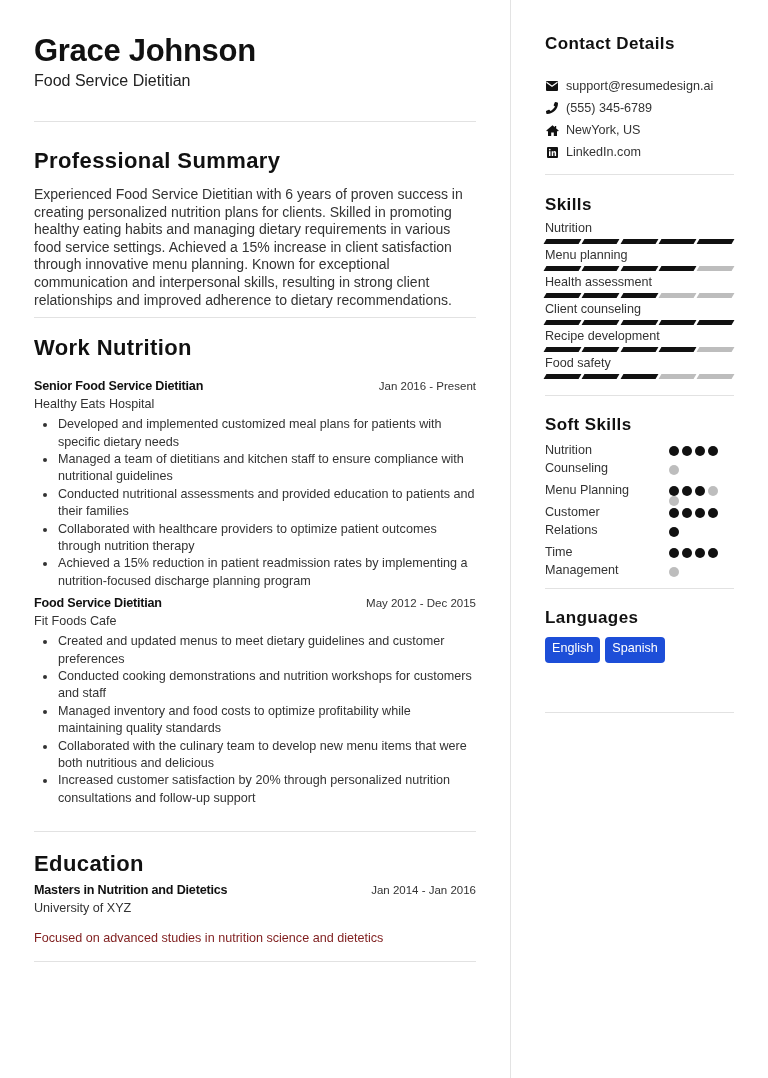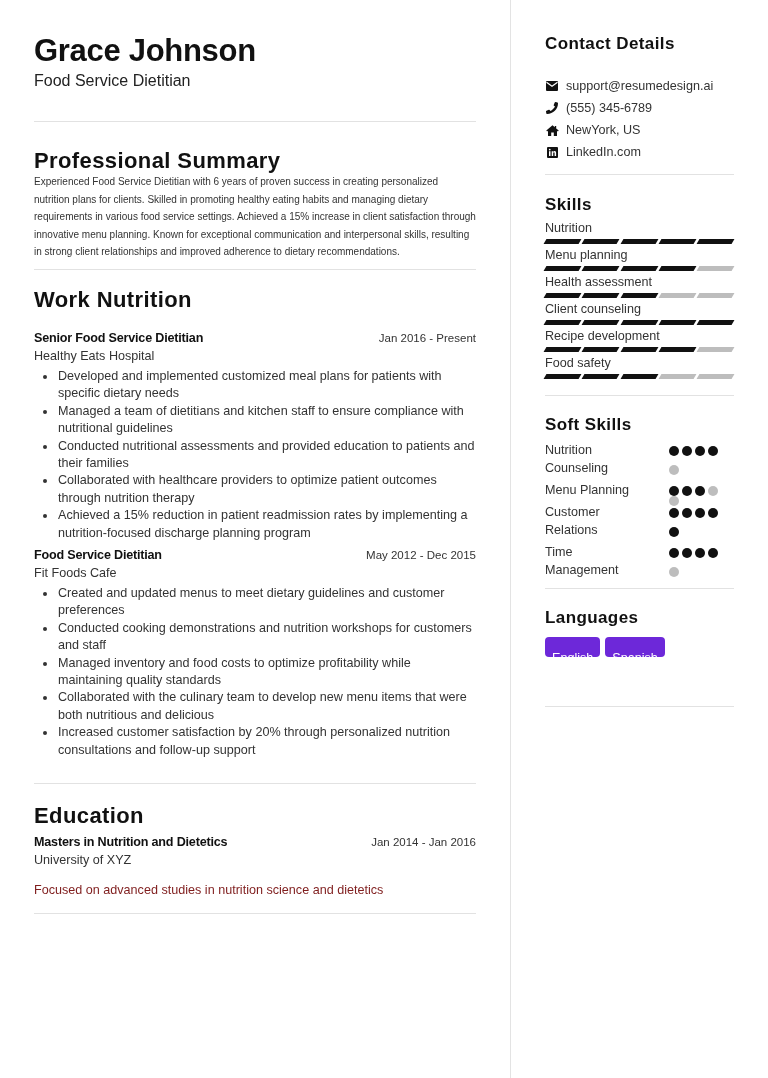--- a/index.html
+++ b/index.html
@@ -11,21 +11,21 @@
 
   
   .left { position: absolute; left: 34px; top: 32px; width: 442px; }
   .name { font-size: 31px; font-weight: bold; color: #111; letter-spacing: -0.3px; line-height: 38px; }
   .jobtitle { font-size: 16px; color: #222; line-height: 22px; margin-top: 0px; }
   .hr { height: 1px; background: #e2e2e2; width: 442px; }
   .hr-header { margin-top: 29px; }
 
   .section-title { font-size: 22px; font-weight: bold; color: #111; letter-spacing: 0.4px; line-height: 24px; }
   .summary-title { margin-top: 27px; }
-  .summary { font-size: 10px; line-height: 17.6px; color: #333; margin-top: 0; }
+  .summary { font-size: 14px; line-height: 17.6px; color: #333; margin-top: 13px; }
   .hr-summary { margin-top: 8px; }
 
   .work-title { margin-top: 18px; }
   .job { margin-top: 17px; }
   .job + .job { margin-top: 4px; }
   .job-head { display: flex; justify-content: space-between; align-items: baseline; }
   .job-role { font-size: 12.6px; font-weight: bold; color: #111; line-height: 18px; letter-spacing: -0.2px; }
   .job-date { font-size: 11.5px; color: #333; line-height: 18px; }
   .job-company { font-size: 12.6px; color: #333; line-height: 18px; }
   .bullets { list-style: none; margin-top: 3px; padding-left: 24px; }
@@ -62,21 +62,21 @@
   .soft-item { display: flex; margin-bottom: 5px; }
   .soft-label { width: 124px; font-size: 12.6px; line-height: 17.5px; color: #333; }
   .dots { width: 56px; display: flex; flex-wrap: wrap; gap: 7px 3px; padding-top: 4px; }
   .dot { width: 10px; height: 10px; border-radius: 50%; background: #111; }
   .dot.off { background: #bdbdbd; }
   .soft-item.tight .dots { gap: 0px 3px; }
   .r-hr-soft { margin-top: 9px; }
 
   .lang-title { margin-top: 17px; }
   .lang-list { display: flex; gap: 5px; margin-top: 7px; }
-  .lang-chip { background: #6d28d9; color: #fff; font-size: 12.6px; line-height: 22px; height: 14px; padding: 10px 7px; border-radius: 4px; }
+  .lang-chip { background: #1d4ed8; color: #fff; font-size: 12.6px; line-height: 22px; height: 26px; padding: 0 7px; border-radius: 4px; }
   .r-hr-lang { margin-top: 49px; }
 </style>
 </head>
 <body>
 
 <div class="page">
   <div class="divider-v"></div>
 
   <div class="left">
     <div class="name">Grace Johnson</div>

